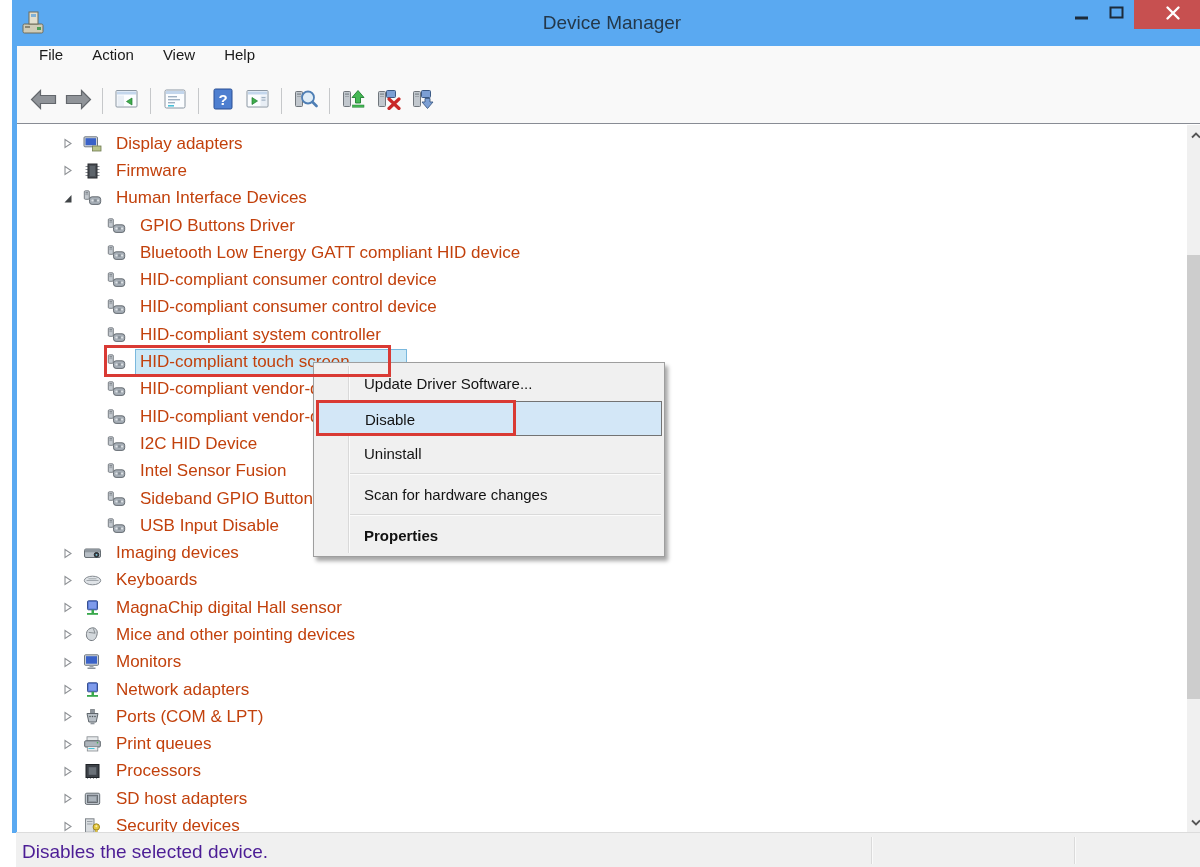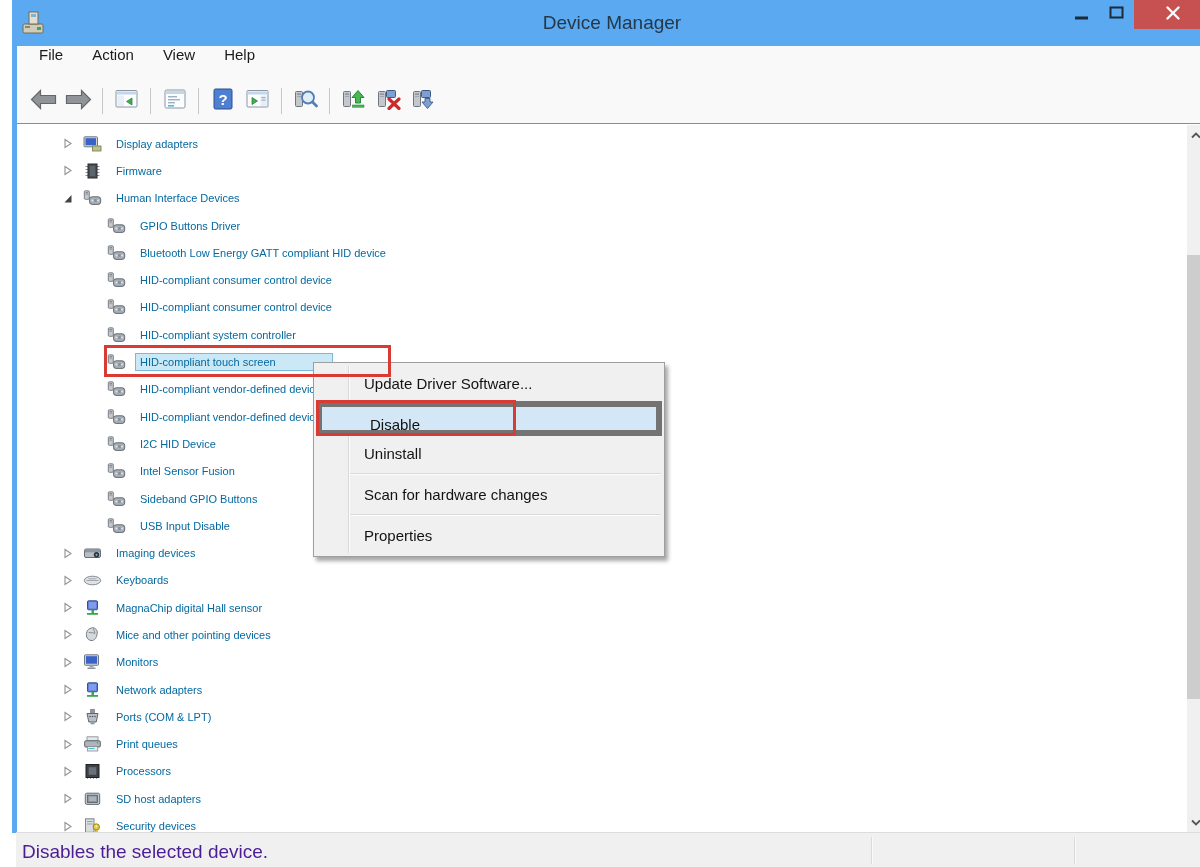--- a/index.html
+++ b/index.html
@@ -29,21 +29,21 @@
 
   
   .content{position:absolute;top:123px;left:5px;right:7px;bottom:34px;background:#ffffff;
            border-top:1px solid #888c94;}
   .tree{position:absolute;top:1px;left:0;right:18px;bottom:0;overflow:hidden;padding-top:5px;}
   .row{height:27.3px;display:flex;align-items:center;white-space:nowrap;}
   .l1{padding-left:46px;}
   .l2{padding-left:90px;}
   .exp{width:20px;display:flex;align-items:center;flex:none;}
   .ticon{width:19px;margin-right:9px;display:flex;align-items:center;flex:none;}
-  .tlabel{font-size:11px;color:#0369a1;padding:2px 4px;border:1px solid transparent;}
+  .tlabel{font-size:17px;color:#c2410c;padding:2px 4px;border:1px solid transparent;}
   .tlabel.selected{background:#cbe8f6;border:1px solid #7ab8dd;padding-right:56px;}
 
   
   .scrollbar{position:absolute;top:1px;right:0;bottom:0;width:18px;background:#f0f0f0;}
   .sb-up,.sb-down{position:absolute;left:0;width:18px;height:17px;display:flex;
                   align-items:center;justify-content:center;}
   .sb-up{top:2px;} .sb-down{bottom:2px;}
   .sb-thumb{position:absolute;left:0;top:130px;width:18px;height:444px;background:#cdcdcd;}
 
   
@@ -54,22 +54,22 @@
   .sb-div1{left:855px;} .sb-div2{left:1058px;}
 
   
   .ctx{position:absolute;left:301px;top:362px;width:352px;background:#f0f0f0;
        border:1px solid #9e9e9e;box-shadow:3px 4px 4px rgba(0,0,0,0.35);
        padding:3px 0;z-index:100;box-sizing:border-box;}
   .gutter{position:absolute;left:34px;top:3px;bottom:3px;width:1px;background:#d9d9d9;
           border-right:1px solid #fbfbfb;}
   .mi{position:relative;height:35px;line-height:35px;padding-left:50px;font-size:15px;
       color:#121212;box-sizing:border-box;}
-  .mi.hi{background:#d3e7f7;border:6px solid #737373;margin:0 2px;padding-left:48px;}
-  .mi.bold{font-weight:normal;}
+  .mi.hi{background:#d3e7f7;border:1px solid #737373;margin:0 2px;padding-left:48px;}
+  .mi.bold{font-weight:bold;}
   .msep{height:1px;background:#dadada;margin:2px 3px 2px 36px;border-bottom:1px solid #fbfbfb;}
 
   
   .redbox{position:absolute;border:3px solid #d93a34;z-index:200;box-sizing:border-box;}
   .red1{left:92px;top:345px;width:287px;height:32px;}
   .red2{left:304px;top:400px;width:200px;height:36px;}
 </style>
 </head>
 <body>
 

